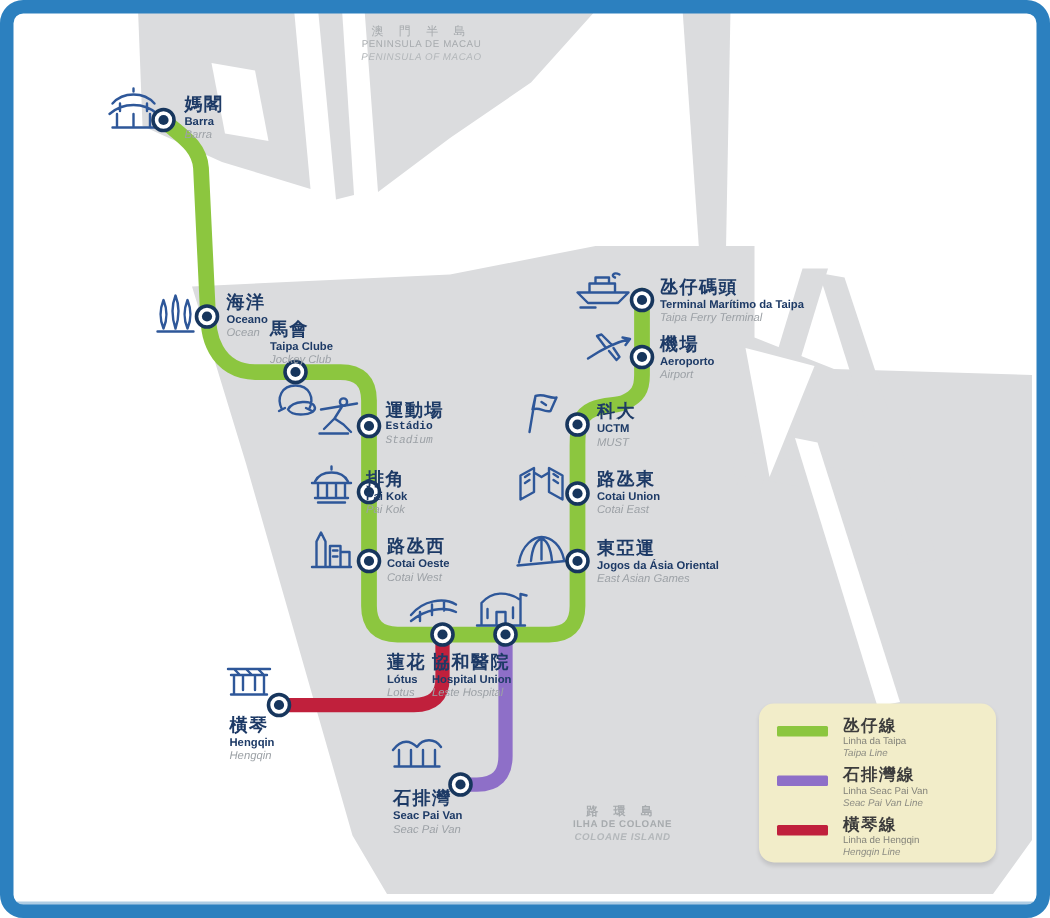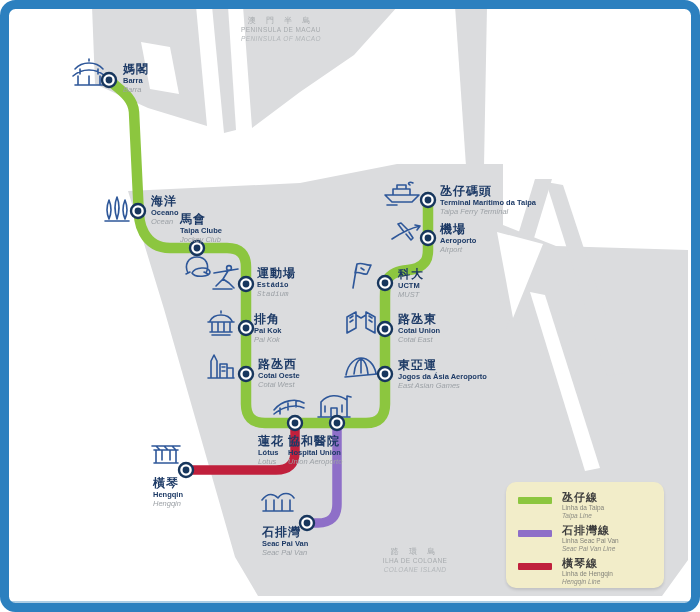--- a/index.html
+++ b/index.html
@@ -14,21 +14,21 @@
   .label{position:absolute;white-space:nowrap;}
   .label .zh{font-size:12px;font-weight:bold;color:#1D3A66;letter-spacing:1px;line-height:14px;}
   .label .pt{font-size:7.5px;font-weight:bold;color:#1D3A66;line-height:9px;}
   .label .en{font-size:7.5px;font-style:italic;color:#9CA1A6;line-height:9px;}
   .island{position:absolute;text-align:center;width:140px;}
   .island .zh{font-size:8px;color:#A7ABAE;letter-spacing:4px;line-height:11px;}
   .island .pt{font-size:6.5px;color:#A7ABAE;letter-spacing:.4px;line-height:8.5px;}
   .island .en{font-size:6.5px;font-style:italic;color:#B3B7BA;letter-spacing:.4px;line-height:8.5px;}
   #legend{position:absolute;left:506px;top:469px;width:158px;height:106px;box-sizing:border-box;
           background:#F2EDC9;border-radius:10px;padding:9px 10px 8px 12px;
-          box-shadow:0 2px 3px rgba(0,0,0,.12);margin-top:13px;}
+          box-shadow:0 2px 3px rgba(0,0,0,.12);}
   .leg-item{display:flex;margin-bottom:4px;}
   .leg-swatch{width:34px;height:7px;border-radius:1px;margin:6px 10px 0 0;flex:none;}
   .leg-zh{font-size:11px;font-weight:bold;color:#3C3C3C;line-height:13px;letter-spacing:1px;}
   .leg-pt{font-size:6.5px;color:#83837A;line-height:8px;}
   .leg-en{font-size:6.5px;font-style:italic;color:#8D8D84;line-height:8px;}
 </style>
 </head>
 <body>
 
 <div id="stage">
@@ -171,21 +171,21 @@
     <rect x="10" y="601" width="680" height="7" fill="#AECDE4"></rect>
     <rect x="4.5" y="4.5" width="691" height="603" rx="11" fill="none" stroke-width="9" stroke="#2C80BF"></rect>
   </g>
 </svg>
 
 <div class="island" style="left:211px;top:15px;">
   <div class="zh">澳 門 半 島</div>
   <div class="pt">PENINSULA DE MACAU</div>
   <div class="en">PENINSULA OF MACAO</div>
 </div>
-<div class="island" style="left:345px;top:546px;">
+<div class="island" style="left:345px;top:535px;font-weight:bold;">
   <div class="zh">路 環 島</div>
   <div class="pt">ILHA DE COLOANE</div>
   <div class="en">COLOANE ISLAND</div>
 </div>
 
 <div class="label" style="left:123px;top:62px;">
   <div class="zh">媽閣</div>
   <div class="pt">Barra</div>
   <div class="en">Barra</div>
 </div>
@@ -197,53 +197,53 @@
 <div class="label" style="left:180px;top:212px;">
   <div class="zh">馬會</div>
   <div class="pt">Taipa Clube</div>
   <div class="en">Jockey Club</div>
 </div>
 <div class="label" style="left:257px;top:267px;font-family:Liberation Mono, monospace;">
   <div class="zh">運動場</div>
   <div class="pt">Estádio</div>
   <div class="en">Stadium</div>
 </div>
-<div class="label" style="left:254px;top:312px;">
+<div class="label" style="left:244px;top:312px;">
   <div class="zh">排角</div>
   <div class="pt">Pai Kok</div>
   <div class="en">Pai Kok</div>
 </div>
 <div class="label" style="left:258px;top:357px;">
   <div class="zh">路氹西</div>
   <div class="pt">Cotai Oeste</div>
   <div class="en">Cotai West</div>
 </div>
 <div class="label" style="left:258px;top:434px;">
   <div class="zh">蓮花</div>
   <div class="pt">Lótus</div>
   <div class="en">Lotus</div>
 </div>
 <div class="label" style="left:288px;top:434px;">
   <div class="zh">協和醫院</div>
   <div class="pt">Hospital Union</div>
-  <div class="en">Union Aeroporto</div>
+  <div class="en">Leste Hospital</div>
 </div>
 <div class="label" style="left:153px;top:476px;">
   <div class="zh">橫琴</div>
   <div class="pt">Hengqin</div>
   <div class="en">Hengqin</div>
 </div>
 <div class="label" style="left:262px;top:525px;">
   <div class="zh">石排灣</div>
   <div class="pt">Seac Pai Van</div>
   <div class="en">Seac Pai Van</div>
 </div>
 <div class="label" style="left:398px;top:358px;">
   <div class="zh">東亞運</div>
-  <div class="pt">Jogos da Ásia Aeroporto</div>
+  <div class="pt">Jogos da Ásia Oriental</div>
   <div class="en">East Asian Games</div>
 </div>
 <div class="label" style="left:398px;top:312px;">
   <div class="zh">路氹東</div>
   <div class="pt">Cotai Union</div>
   <div class="en">Cotai East</div>
 </div>
 <div class="label" style="left:398px;top:267px;">
   <div class="zh">科大</div>
   <div class="pt">UCTM</div>

